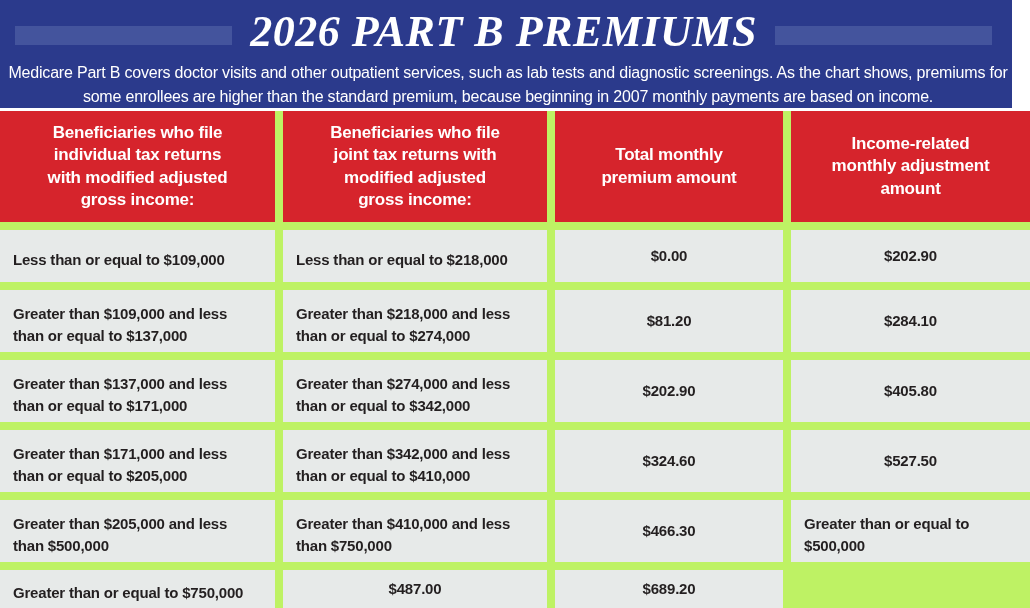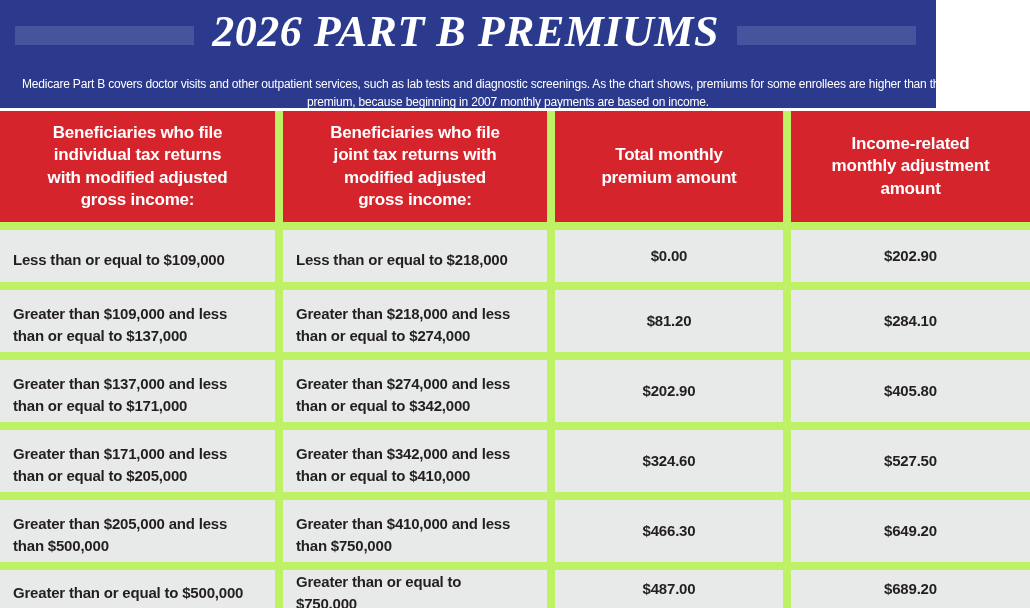--- a/index.html
+++ b/index.html
@@ -4,21 +4,21 @@
 <style>
   * { margin: 0; padding: 0; box-sizing: border-box; }
   html, body {
     width: 1030px; height: 608px;
     overflow: hidden;
     background: #ffffff;
     font-family: "Liberation Sans", sans-serif;
   }
   
   .banner {
-    width: 936px; height: 108px;
+    width: 1012px; height: 108px;
     background: #2B3A8C;
     padding-top: 11px;
   }
   .title-row {
     display: flex;
     align-items: center;
     gap: 14px;
     padding: 0 20px 0 15px;
     height: 48px;
   }
@@ -33,26 +33,26 @@
     font-style: italic;
     font-weight: 700;
     font-size: 44px;
     line-height: 1;
     letter-spacing: 0.5px;
     white-space: nowrap;
     padding: 0 4px 6px 4px;
   }
   .subtitle {
     color: #ffffff;
-    font-size: 12px;
+    font-size: 16px;
     font-weight: 400;
     letter-spacing: -0.2px;
     line-height: 1.5;
     text-align: center;
-    margin: 16px auto 0 auto;
+    margin: 2px auto 0 auto;
     width: 1016px;
   }
   
   .grid {
     margin-top: 3px;
     display: grid;
     grid-template-columns: 275px 264px 228px 239px;
     grid-template-rows: 111px 52px 62px 62px 62px 62px 38px;
     gap: 8px;
     background: #bef264;
@@ -138,19 +138,18 @@
   <div class="td amount">$405.80</div>
 
   <div class="td range">Greater than $171,000 and less than or equal to $205,000</div>
   <div class="td range">Greater than $342,000 and less than or equal to $410,000</div>
   <div class="td amount">$324.60</div>
   <div class="td amount">$527.50</div>
 
   <div class="td range">Greater than $205,000 and less than $500,000</div>
   <div class="td range">Greater than $410,000 and less than $750,000</div>
   <div class="td amount">$466.30</div>
-  <div class="td amount">$649.20</div>
 
   <div class="td range">Greater than or equal to $500,000</div>
   <div class="td range">Greater than or equal to $750,000</div>
   <div class="td amount">$487.00</div>
   <div class="td amount">$689.20</div>
 </div>
 
 </body></html>

